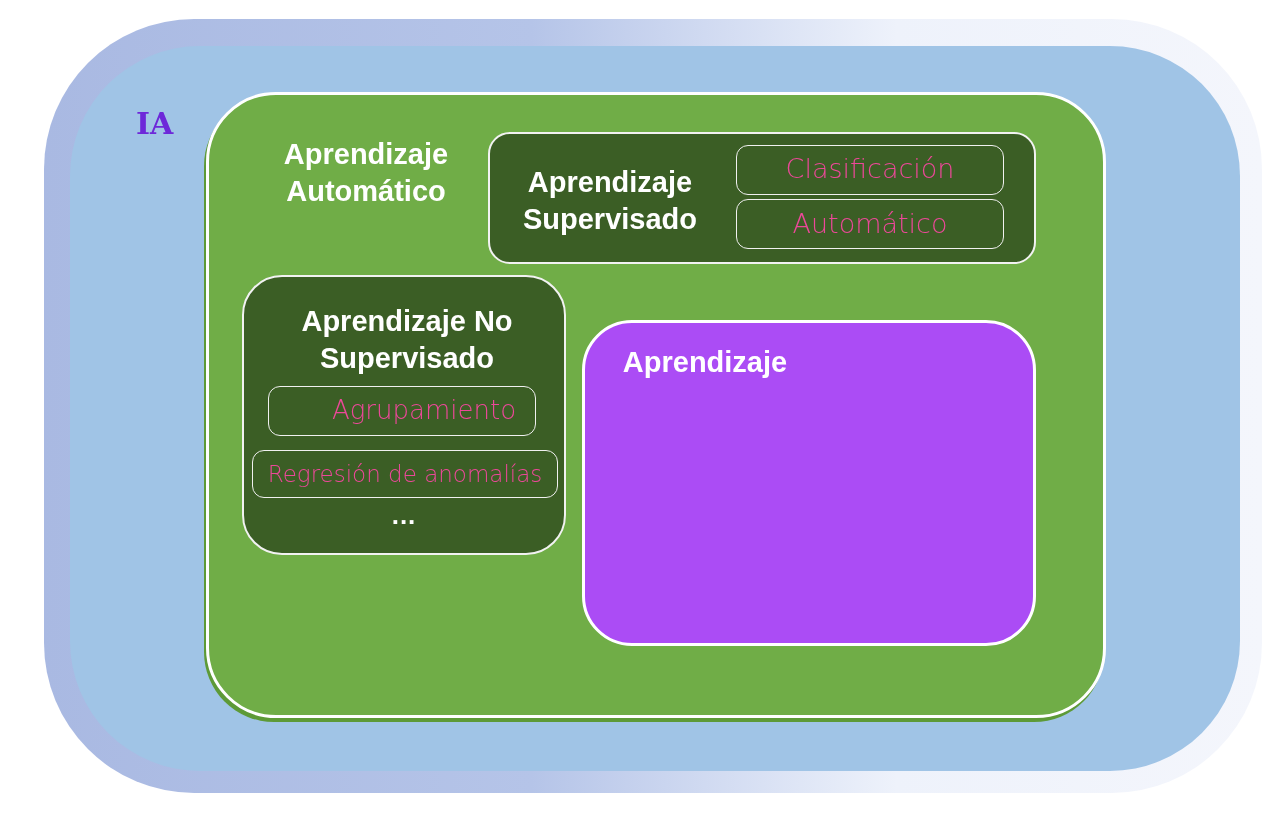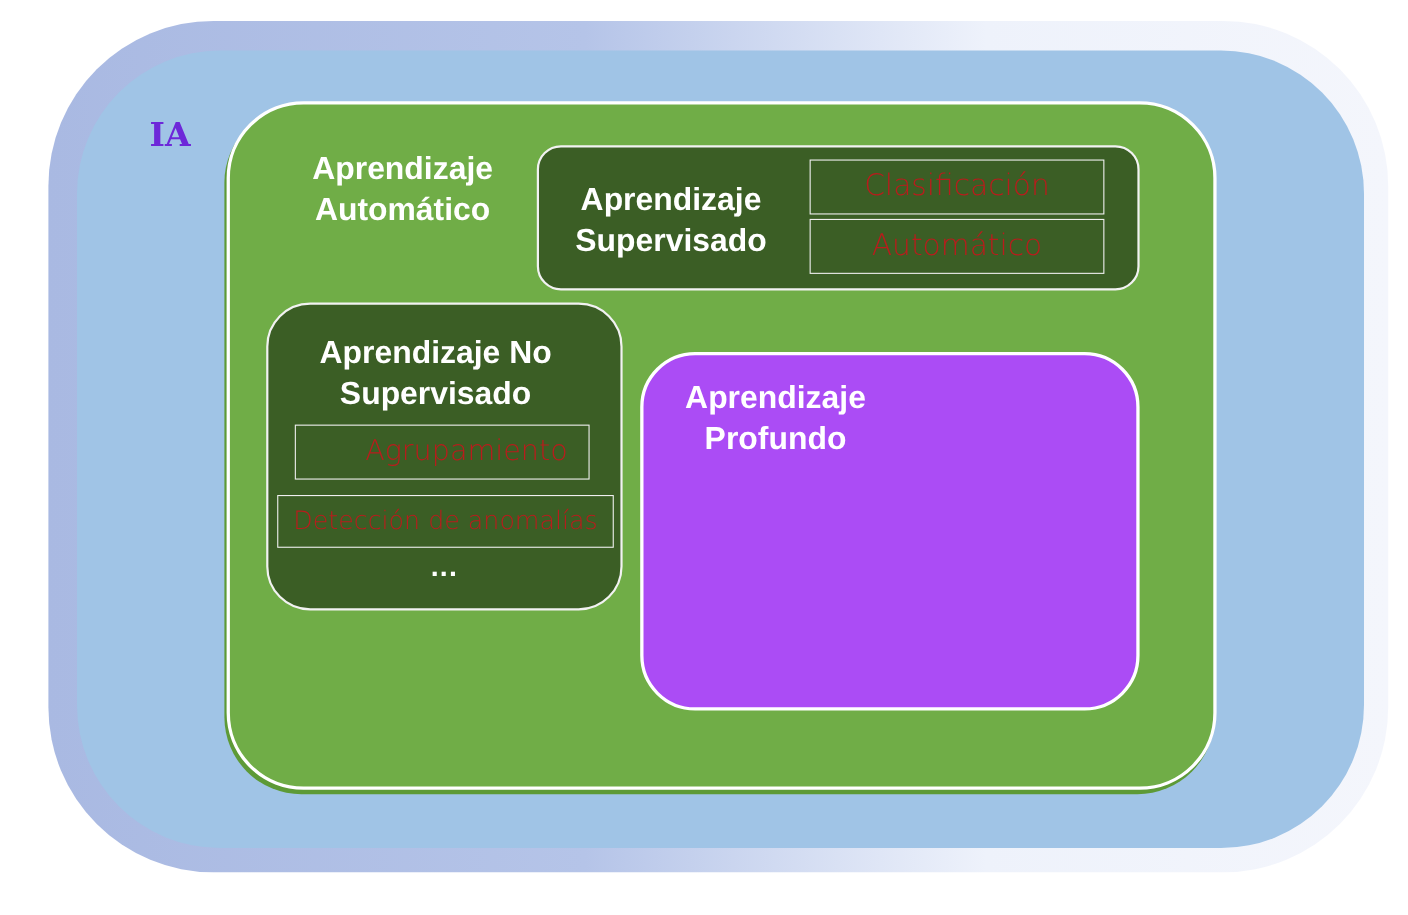--- a/index.html
+++ b/index.html
@@ -88,22 +88,22 @@
       text-align: center;
       font-size: 29px;
       font-weight: bold;
       color: #ffffff;
       line-height: 37px;
     }
     .sub-pill {
       position: absolute;
       border: 1.5px solid #f0f0f0;
       box-sizing: border-box;
-      border-radius: 0;
-      color: #b91c1c;
+      border-radius: 12px;
+      color: #ec4899;
       font-size: 27px;
       text-align: center;
       font-family: "DejaVu Sans", "Liberation Sans", sans-serif;
       font-weight: 300;
     }
     .pill-clasificacion {
       left: 736px;
       top: 145px;
       width: 268px;
       height: 50px;
@@ -123,21 +123,21 @@
       top: 275px;
       width: 324px;
       height: 280px;
       border-radius: 40px;
       background: #3b5e25;
       border: 2.5px solid #f2f2f2;
       box-sizing: border-box;
     }
     .unsup-title {
       position: absolute;
-      left: 234px;
+      left: 245px;
       top: 303px;
       width: 324px;
       text-align: center;
       font-size: 29px;
       font-weight: bold;
       color: #ffffff;
       line-height: 37px;
     }
     .pill-agrupamiento {
       left: 268px;
@@ -213,22 +213,21 @@
   </div>
   <div class="sub-pill pill-clasificacion">Clasificación</div>
   <div class="sub-pill pill-regresion">Automático</div>
 
   <div class="unsup-box"></div>
   <div class="unsup-title">
     <div>Aprendizaje No</div>
     <div>Supervisado</div>
   </div>
   <div class="sub-pill pill-agrupamiento">Agrupamiento</div>
-  <div class="sub-pill pill-deteccion">Detección de anomalías</div>
+  <div class="sub-pill pill-deteccion">Regresión de anomalías</div>
   <div class="ellipsis">...</div>
 
   <div class="dl-box"></div>
   <div class="dl-title">
     <div>Aprendizaje</div>
-    <div>Profundo</div>
   </div>
 
 </div>
 
 </body></html>

